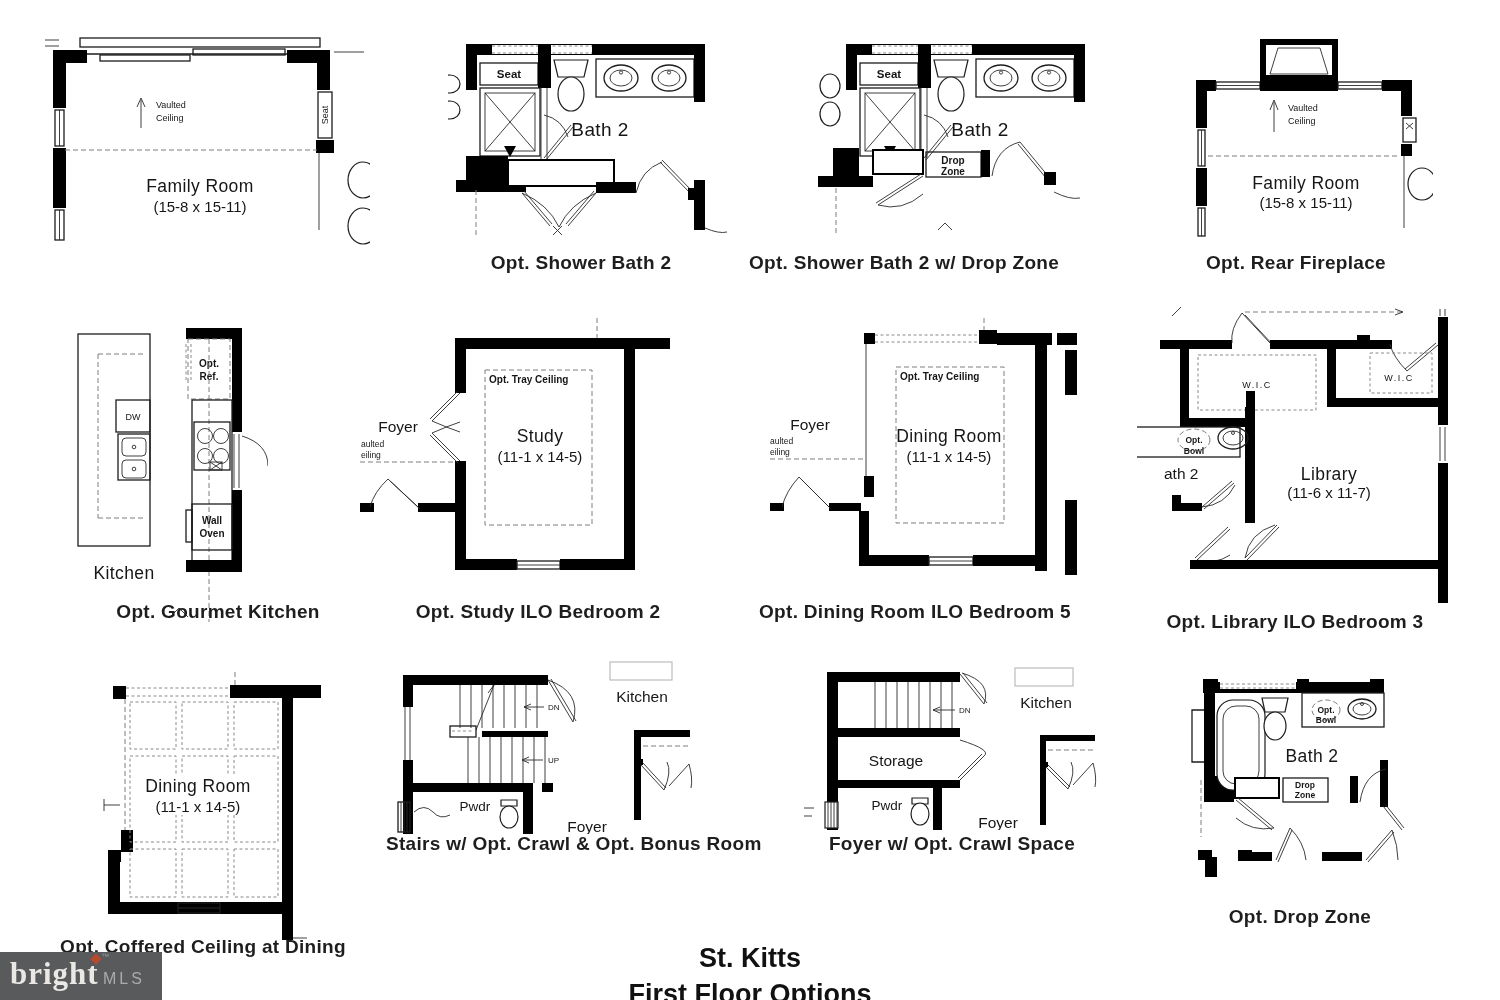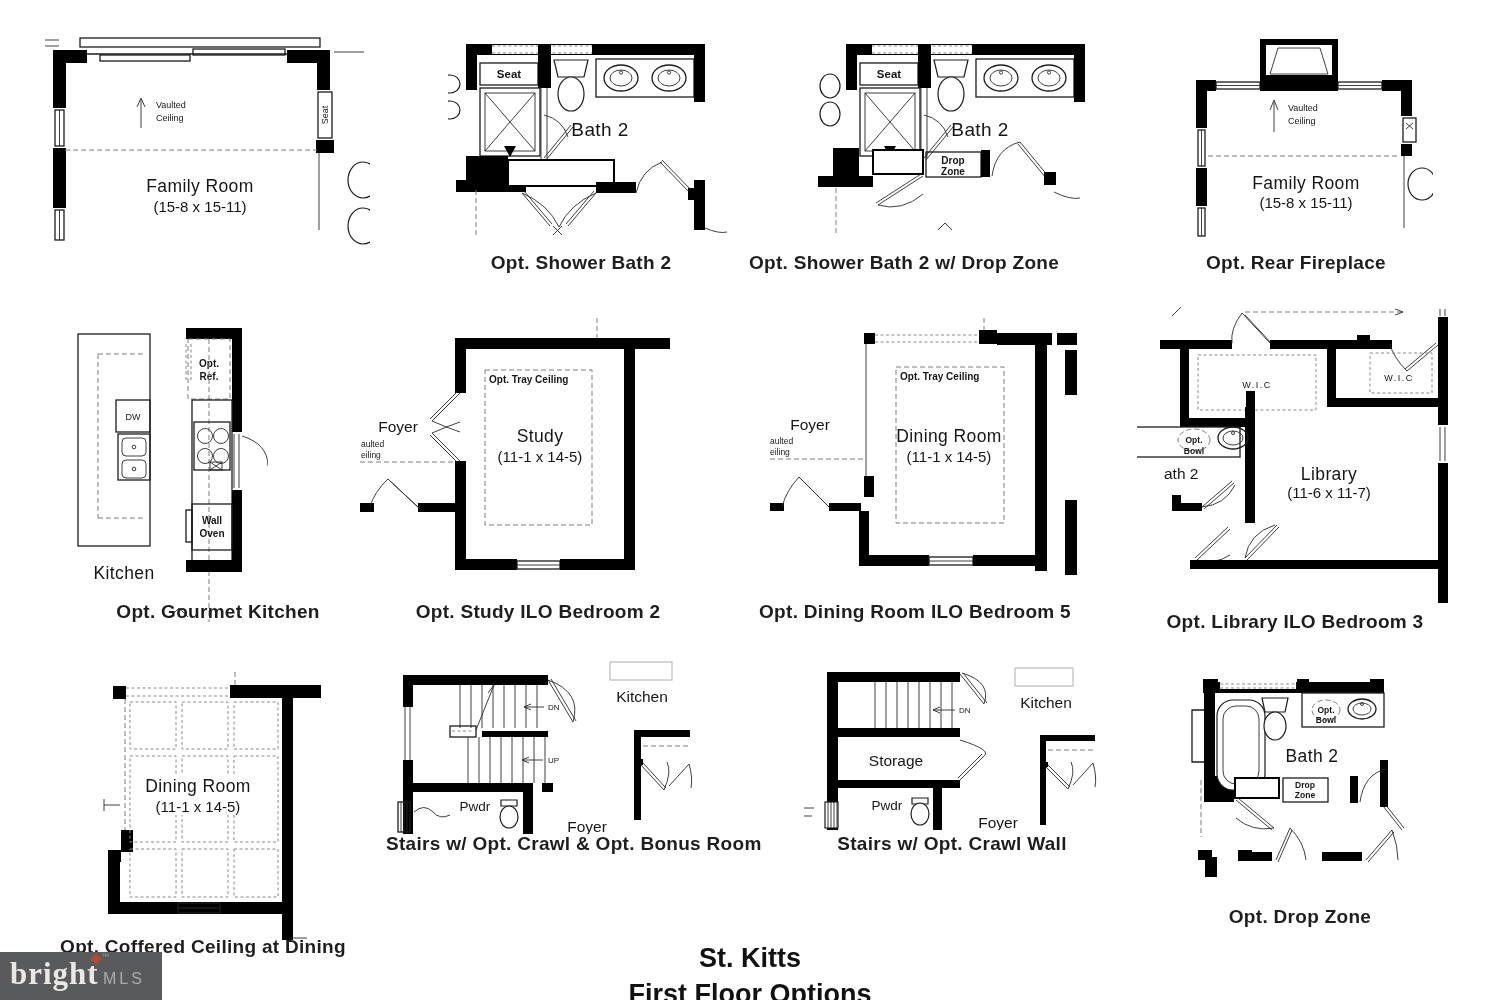--- a/index.html
+++ b/index.html
@@ -585,21 +585,21 @@
         <rect class="w" x="240" y="75" width="6" height="90"></rect>
         <path class="dash" d="M248 90 H295"></path>
         <rect class="w" x="240" y="102" width="8" height="5"></rect>
         <path class="tn" d="M246 107 L268 129 M248 105 L270 127"></path>
         <path class="tn" d="M268 129 Q276 112 271 102"></path>
         <path class="tn" d="M273 125 L293 103"></path>
         <path class="tn" d="M293 103 Q297 117 295 127"></path>
       </g>
     </svg>
   </div>
-  <div class="caption" style="left:782px;top:833px;width:340px;">Stairs w/ Opt. Crawl Wall</div>
+  <div class="caption" style="left:782px;top:833px;width:340px;">Foyer w/ Opt. Crawl Space</div>
 
   <div class="plan" style="left:1190px;top:672px;">
     <svg width="245" height="240" viewBox="0 0 245 240">
       <rect class="w" x="14" y="10" width="180" height="11"></rect>
       <rect class="w" x="13" y="7" width="15" height="14"></rect>
       <rect class="wh" x="30" y="10" width="76" height="7"></rect>
       <path class="dsh2" d="M30 12 H106 M30 16 H106"></path>
       <rect class="w" x="107" y="7" width="12" height="14"></rect>
       <rect class="w" x="180" y="7" width="14" height="14"></rect>
       <rect class="w" x="14" y="21" width="11" height="85"></rect>

